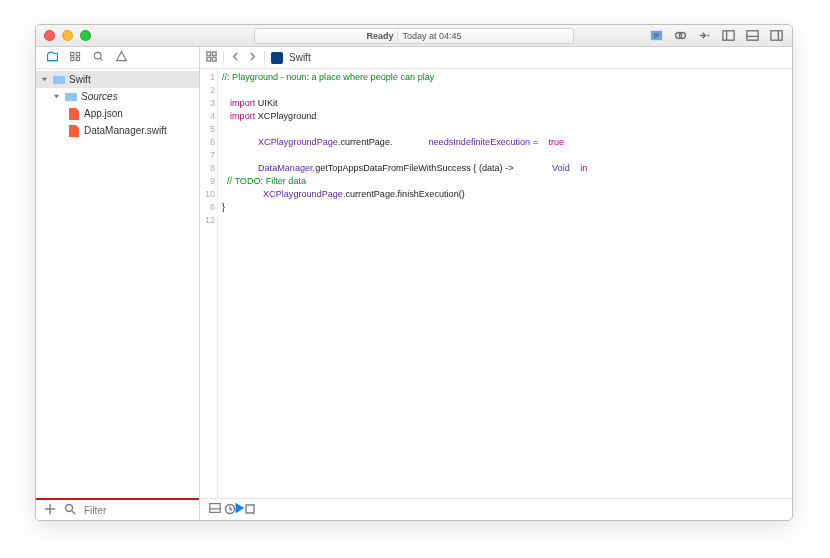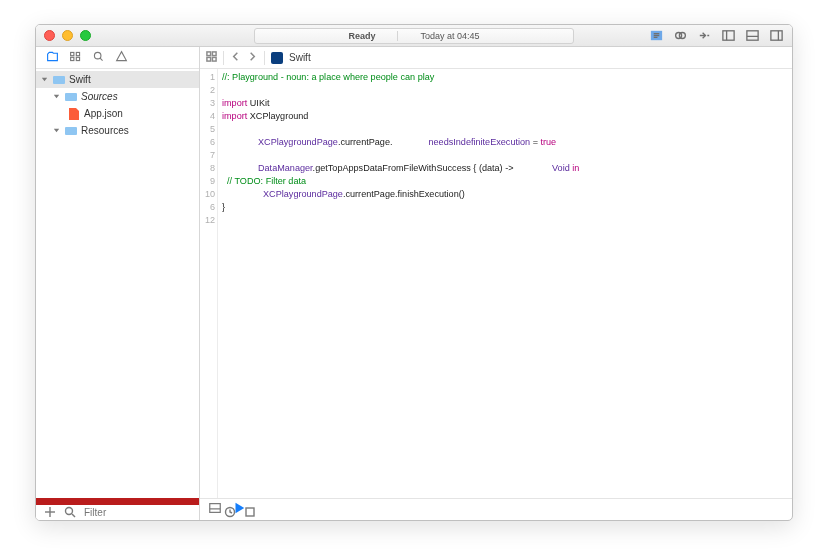--- a/index.html
+++ b/index.html
@@ -33,21 +33,21 @@
     .tl.yellow { background: #ffbd2e; border: 0.5px solid #dea123; }
     .tl.green { background: #27c93f; border: 0.5px solid #1aab29; }
     .status-pill {
       position: absolute;
       left: 50%; transform: translateX(-50%);
       width: 320px; height: 16px;
       background: linear-gradient(#fcfcfc,#f1f1f1);
       border: 1px solid #d2d2d2;
       border-radius: 3px;
       display: flex; align-items: center; justify-content: center;
-      gap: 22px;
+      gap: 4px;
       font-size: 9px; color: #555;
     }
     .status-pill .sep { width: 1px; height: 10px; background: #d5d5d5; }
     .titlebar-right { margin-left: auto; display: flex; gap: 8px; }
     .tb-icon { width: 16px; height: 16px; display:flex; align-items:center; justify-content:center; }
     .tb-icon svg { width: 15px; height: 15px; stroke:#6f6f6f; fill:none; stroke-width:1.4; }
 
     .body { flex: 1; display: flex; min-height:0; }
     .sidebar {
       width: 164px;
@@ -67,21 +67,21 @@
     .tree-row { display:flex; align-items:center; height:17px; gap:4px; }
     .tree-row.sel { background:#e6e6e6; }
     .disclosure { width:9px; height:9px; }
     .disclosure svg { width:9px; height:9px; fill:#7a7a7a; }
     .file-icon { width:12px; height:14px; }
     .file-icon.folder svg rect { fill:#8fc6f2; }
     .file-icon.swift svg { fill:#fc5d39; }
     .file-icon.json svg { fill:#aaa; }
     .sb-footer {
       height: 22px;
-      border-top: 7px solid #b91c1c;
+      border-top: 2px solid #b91c1c;
       display:flex; align-items:center; gap:8px; padding:0 8px;
       color:#8d8d8d; font-size:10px;
     }
     .sb-footer svg { width:12px; height:12px; stroke:#7a7a7a; fill:none; stroke-width:1.4; }
     .sb-footer input { border:none; outline:none; font-size:10px; flex:1; color:#8d8d8d; background:transparent; }
 
     .main { flex:1; display:flex; flex-direction:column; min-width:0; }
     .jump-bar {
       height: 22px; border-bottom:1px solid #e4e4e4;
       display:flex; align-items:center; gap:6px; padding:0 6px;
@@ -96,21 +96,21 @@
       font-family: Menlo, Consolas, monospace; font-size: 9.1px; line-height: 13px;
       background:#fff;
     }
     .gutter {
       width: 18px; text-align:right; color:#b0b0b0;
       border-right:1px solid #ececec; padding:2px 2px 0 0;
       -webkit-user-select: none; user-select: none;
     }
     .code { flex:1; padding:2px 4px 0 4px; white-space: pre; color:#222; overflow:auto; }
     .tok-comment { color:#008d18; }
-    .tok-keyword { color:#b7007e; }
+    .tok-keyword { color:#b7007e;margin-left:8px; }
     .tok-type { color:#5b2b9e;margin-left:36px; }
 
     .debug-bar {
       height: 22px; border-top:1px solid #e4e4e4;
       display:flex; align-items:center; gap:10px; padding:0 8px;
     }
     .debug-bar svg { width:14px; height:14px; }
     .debug-bar .panel svg { stroke:#7a7a7a; fill:none; stroke-width:1.4; }
     .debug-bar .play svg { fill:#157efb; }
   </style>
@@ -213,28 +213,25 @@
                 <rect x="0" y="3" width="12" height="8" rx="1"></rect>
               </svg></span>
           <span>Sources</span>
         </div>
         <div class="tree-row" style="padding-left:32px;">
           <span class="file-icon swift"><svg viewBox="0 0 12 14">
                 <path d="M1 1h7l3 3v9H1z"></path>
               </svg></span>
           <span>App.json</span>
         </div>
-        <div class="tree-row" style="padding-left:16px;">
-          <span class="disclosure"><svg viewBox="0 0 10 10">
-                <path d="M2 3l3 4 3-4z"></path>
-              </svg></span>
-          <span class="file-icon folder"><svg viewBox="0 0 12 14">
-                <rect x="0" y="3" width="12" height="8" rx="1"></rect>
-              </svg></span>
-          <span>Resources</span>
+        <div class="tree-row" style="padding-left:32px;">
+          <span class="file-icon swift"><svg viewBox="0 0 12 14">
+                <path d="M1 1h7l3 3v9H1z"></path>
+              </svg></span>
+          <span>DataManager.swift</span>
         </div>
       </div>
 
       <div class="sb-footer">
         <span><svg viewBox="0 0 12 12">
               <line x1="6" y1="1" x2="6" y2="11"></line>
               <line x1="1" y1="6" x2="11" y2="6"></line>
             </svg></span>
         <span><svg viewBox="0 0 12 12">
               <circle cx="5" cy="5" r="3.5"></circle>

